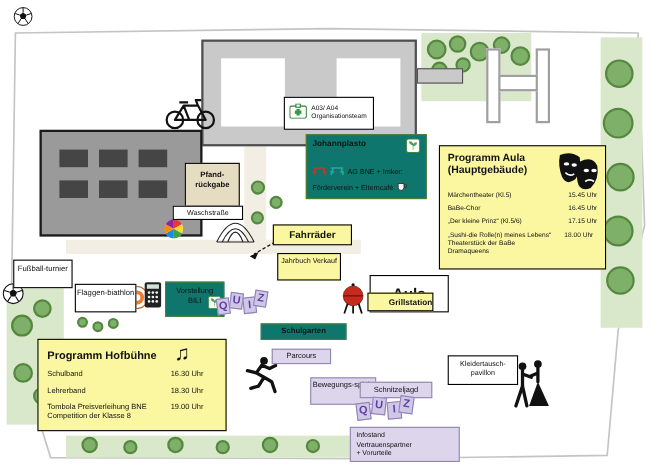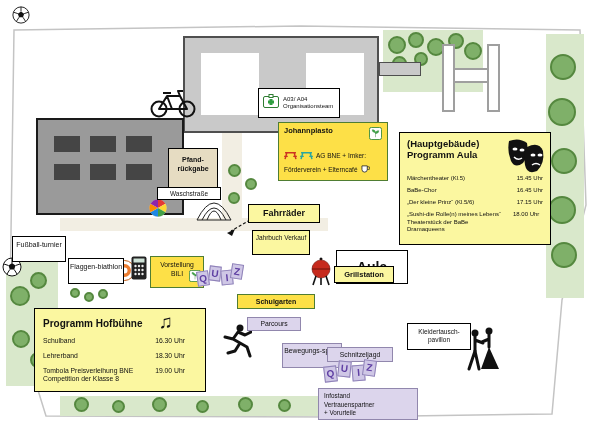--- a/index.html
+++ b/index.html
@@ -1,21 +1,21 @@
 <!DOCTYPE html>
 <html><head>
 <meta charset="utf-8">
 <style>
   html,body{margin:0;padding:0;background:#fff;}
   .map{position:relative;width:600px;height:424px;overflow:hidden;background:#fff;
        font-family:"Liberation Sans",sans-serif;color:#111;}
   .abs{position:absolute;}
   .box{position:absolute;border:1px solid #000;box-sizing:border-box;text-align:center;background:#fff;}
   .yellow{background:#fbf7a0;}
-  .green{background:#fde047;border-color:#4f7d33;}
+  .green{background:#0f766e;border-color:#4f7d33;}
   .lav{background:#dcd5ec;border-color:#9187ad;}
   .tan{background:#e6dcc2;}
   .patch{position:absolute;background:#d9e8cb;}
   .tree{position:absolute;border-radius:50%;background:#7fb069;border:2px solid #55883f;box-sizing:border-box;}
   .bld{position:absolute;background:#c9c9c9;border:2px solid #4f4f4f;box-sizing:border-box;}
   .bldw{position:absolute;background:#fff;border:2px solid #9f9f9f;box-sizing:border-box;}
   .court{position:absolute;background:#fff;}
   .win{position:absolute;background:#454545;}
   .qtile{position:absolute;width:12px;height:15px;background:#cfc7e6;border:1px solid #8f82b8;
          color:#5f3fa3;font-weight:bold;font-size:10px;line-height:13px;text-align:center;box-sizing:border-box;}
@@ -221,22 +221,22 @@
 
   <div class="box yellow" style="left:248px;top:204px;width:72px;height:19px;font-size:9px;line-height:17px;">
     <span class="b">Fahrräder</span>
   </div>
   <div class="box yellow" style="left:252px;top:230px;width:58px;height:25px;font-size:6.5px;padding-top:3px;line-height:1.3;">
     <span>Jahrbuch Verkauf</span>
   </div>
 
   <div class="box yellow" style="left:399px;top:132px;width:152px;height:113px;padding:5px 7px;text-align:left;">
     <div class="b" style="font-size:9.5px;line-height:1.2;">
+      <div>Programm Aula</div>
       <div>(Hauptgebäude)</div>
-      <div>Programm Aula</div>
     </div>
     <div class="abs" style="right:3px;top:4px;width:44px;height:40px;">
       <svg viewBox="0 0 44 40" width="44" height="40">
           <path d="M6,4 Q16,0 24,6 Q26,18 20,26 Q12,32 8,24 Q4,14 6,4 Z" fill="#111"></path>
           <ellipse cx="12" cy="12" rx="2.5" ry="1.5" fill="#fff"></ellipse>
           <ellipse cx="19" cy="13" rx="2.5" ry="1.5" fill="#fff"></ellipse>
           <path d="M11,20 Q15,24 19,21" stroke="#fff" fill="none" stroke-width="1.5"></path>
           <path d="M24,10 Q36,4 40,14 Q42,26 34,34 Q24,38 22,28 Q20,18 24,10 Z" fill="#111"></path>
           <ellipse cx="30" cy="18" rx="2.5" ry="1.5" fill="#fff"></ellipse>
           <ellipse cx="37" cy="18" rx="2.5" ry="1.5" fill="#fff"></ellipse>
@@ -279,21 +279,21 @@
           <rect x="0.5" y="0.5" width="13" height="13" rx="2" fill="#fff" stroke="#3a8a3a"></rect>
           <path d="M7,11 V6 M7,6 C7,3.5 5,3 3.5,3 3.5,5.5 5.5,6 7,6 Z M7,7 C7,4.5 9,4 10.5,4 10.5,6.5 8.5,7 7,7 Z" fill="#3fae49" stroke="#2e7d32" stroke-width="0.5"></path>
         </svg></span>
   </div>
 
   <div class="qtile" style="left:197px;top:271px;transform:rotate(-8deg);">Q</div>
   <div class="qtile" style="left:209px;top:266px;transform:rotate(7deg);">U</div>
   <div class="qtile" style="left:221px;top:270px;transform:rotate(-6deg);">I</div>
   <div class="qtile" style="left:231px;top:264px;transform:rotate(9deg);">Z</div>
 
-  <div class="box yellow" style="left:334px;top:266px;width:60px;height:17px;font-size:7.5px;line-height:15px;">
+  <div class="box yellow" style="left:334px;top:266px;width:60px;height:17px;font-size:7.5px;line-height:15px;text-align:right;">
     <span class="b">Grillstation</span>
   </div>
   <div class="box green" style="left:237px;top:294px;width:78px;height:15px;font-size:7px;line-height:13px;">
     <span class="b">Schulgarten</span>
   </div>
   <div class="box lav" style="left:247px;top:317px;width:54px;height:14px;font-size:6.8px;line-height:12px;">
     <span>Parcours</span>
   </div>
   <div class="box lav" style="left:282px;top:343px;width:60px;height:25px;font-size:6.8px;padding-top:3px;line-height:1.3;">
     <span>Bewegungs-spiele</span>

